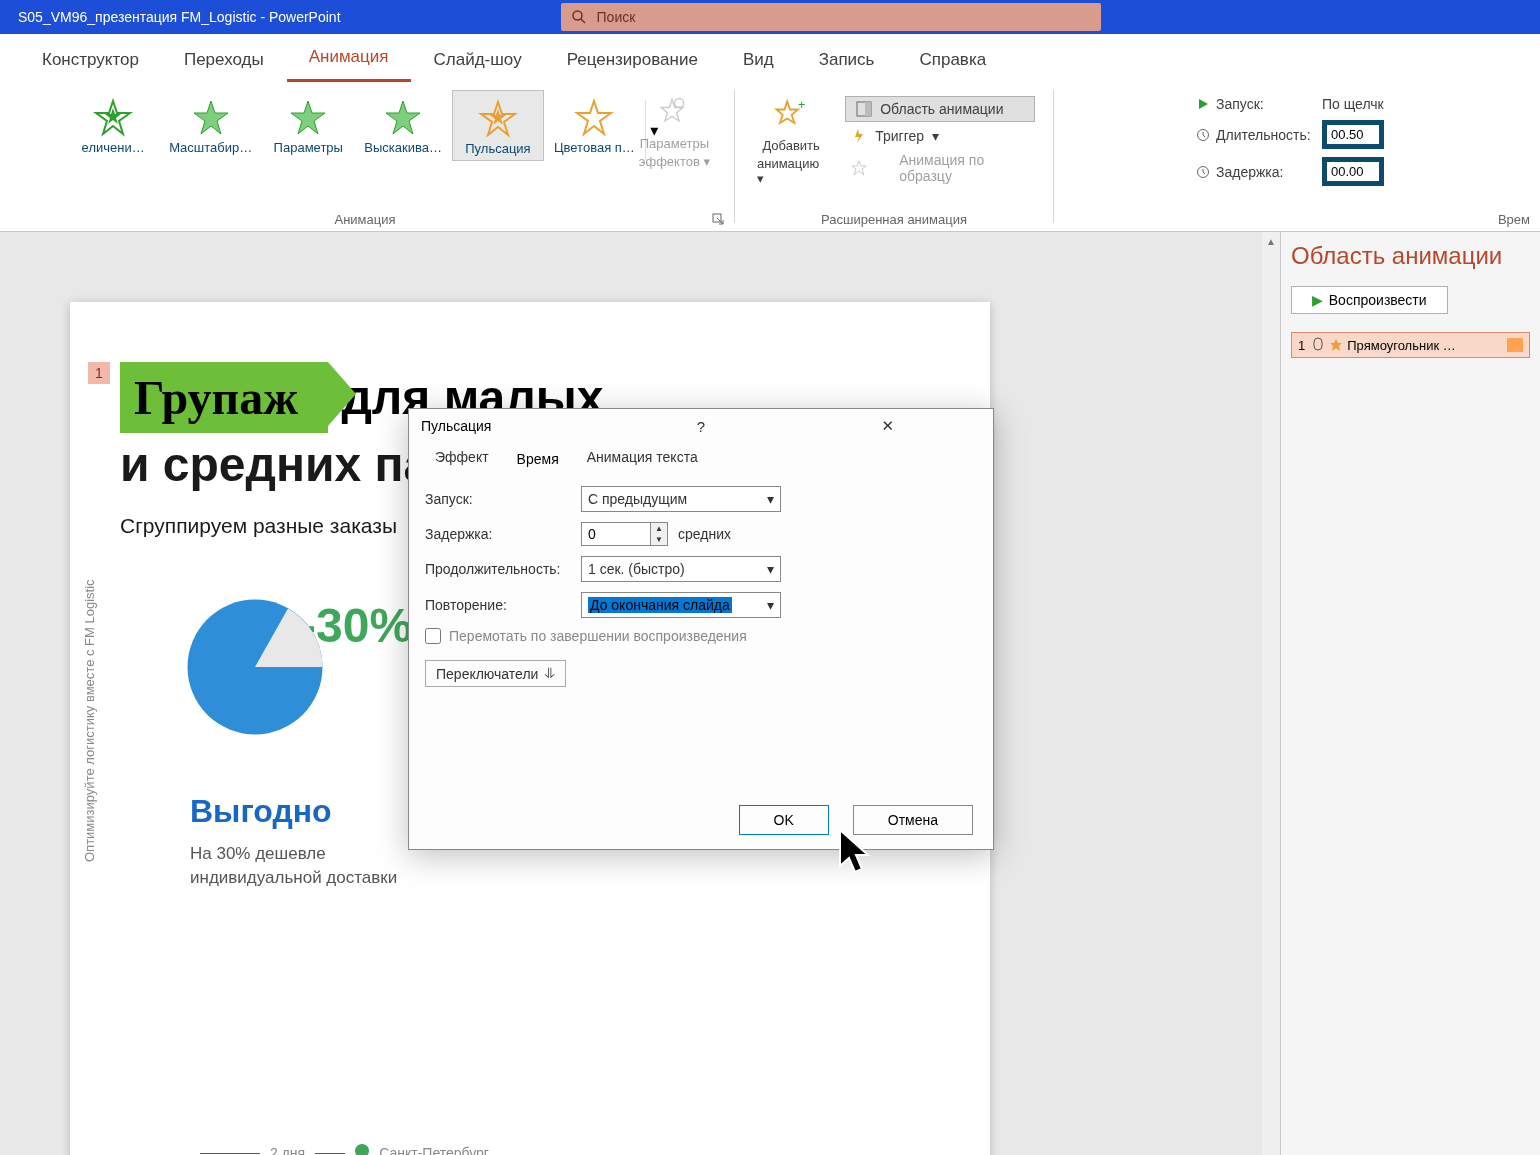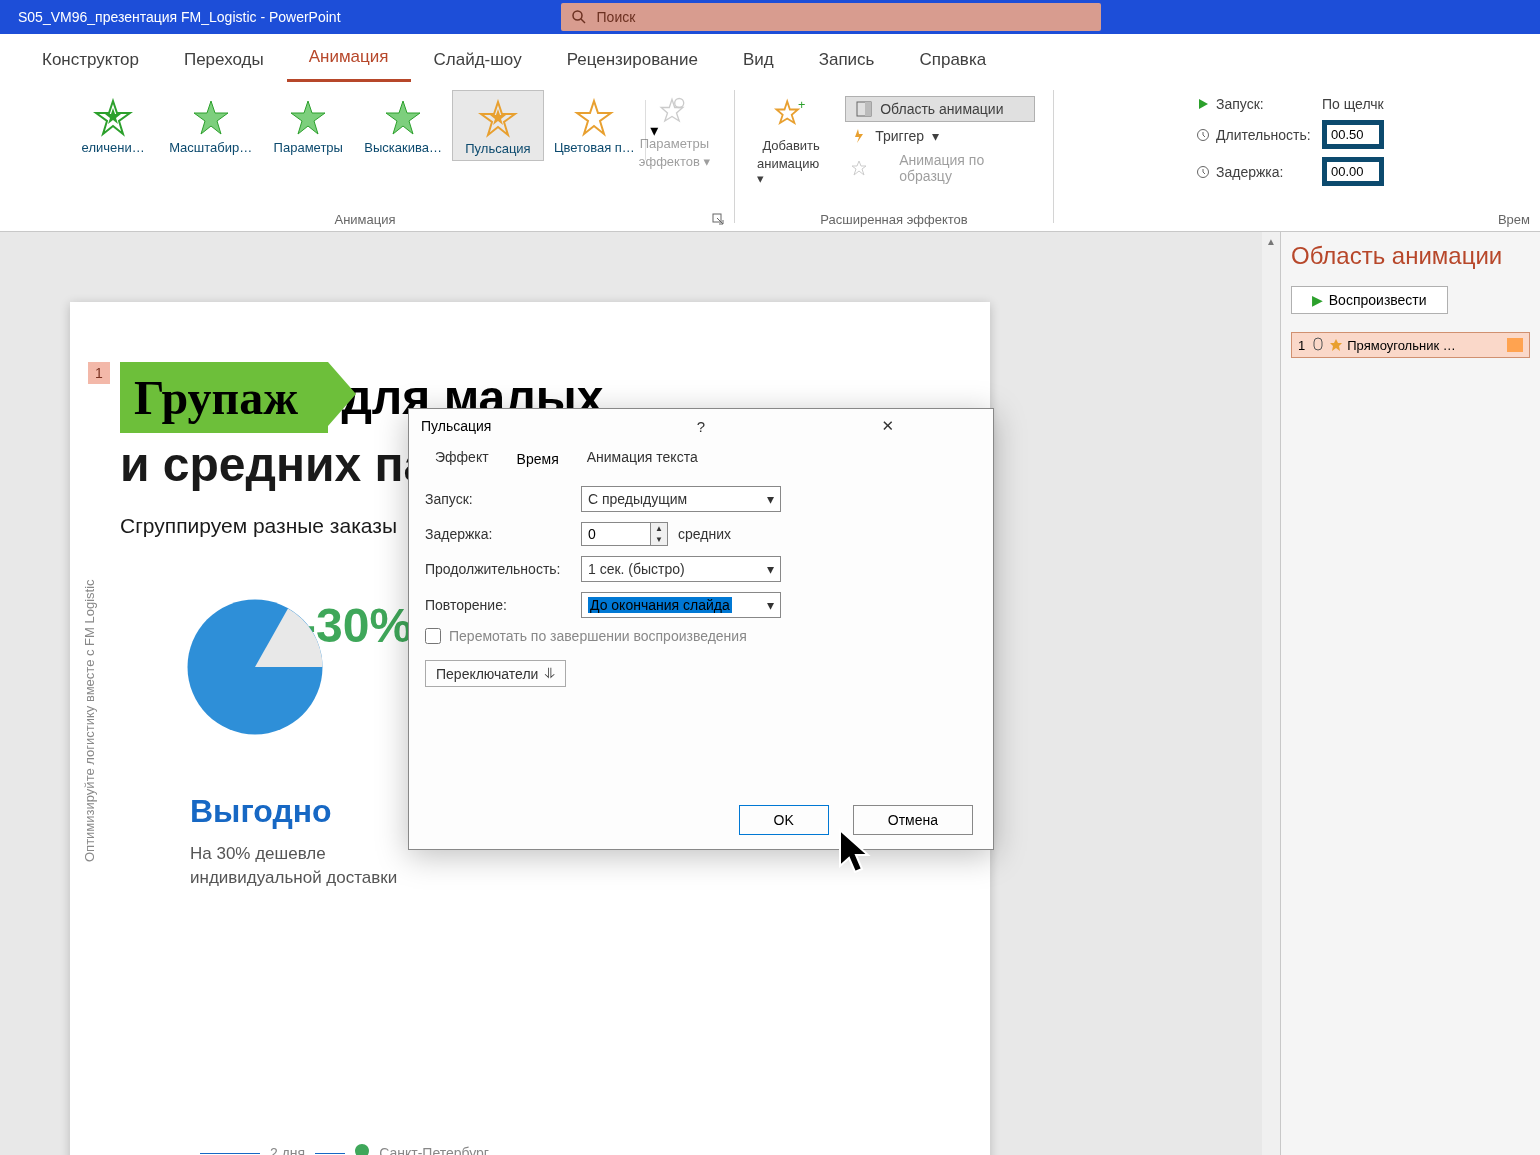--- a/index.html
+++ b/index.html
@@ -218,21 +218,21 @@
           <span>Триггер</span> ▾
         </div>
         <div class="adv-row" style="opacity:0.5;gap:32px;">
           <svg width="16" height="16" viewBox="0 0 16 16">
               <polygon points="8,1 10,6 15,6 11,9 13,15 8,11 3,15 5,9 1,6 6,6" fill="none" stroke="#999"></polygon>
             </svg>
           <span>Анимация по образцу</span>
         </div>
       </div>
     </div>
-    <div class="label">Расширенная эффектов</div>
+    <div class="label">Расширенная анимация</div>
   </div>
 
   <div class="sep"></div>
 
   <div class="ribbon-group" style="flex:1;">
     <div class="timing-group">
       <div class="timing-row">
         <svg width="14" height="14" viewBox="0 0 14 14">
             <polygon points="3,2 12,7 3,12" fill="#2ca02c"></polygon>
           </svg>

